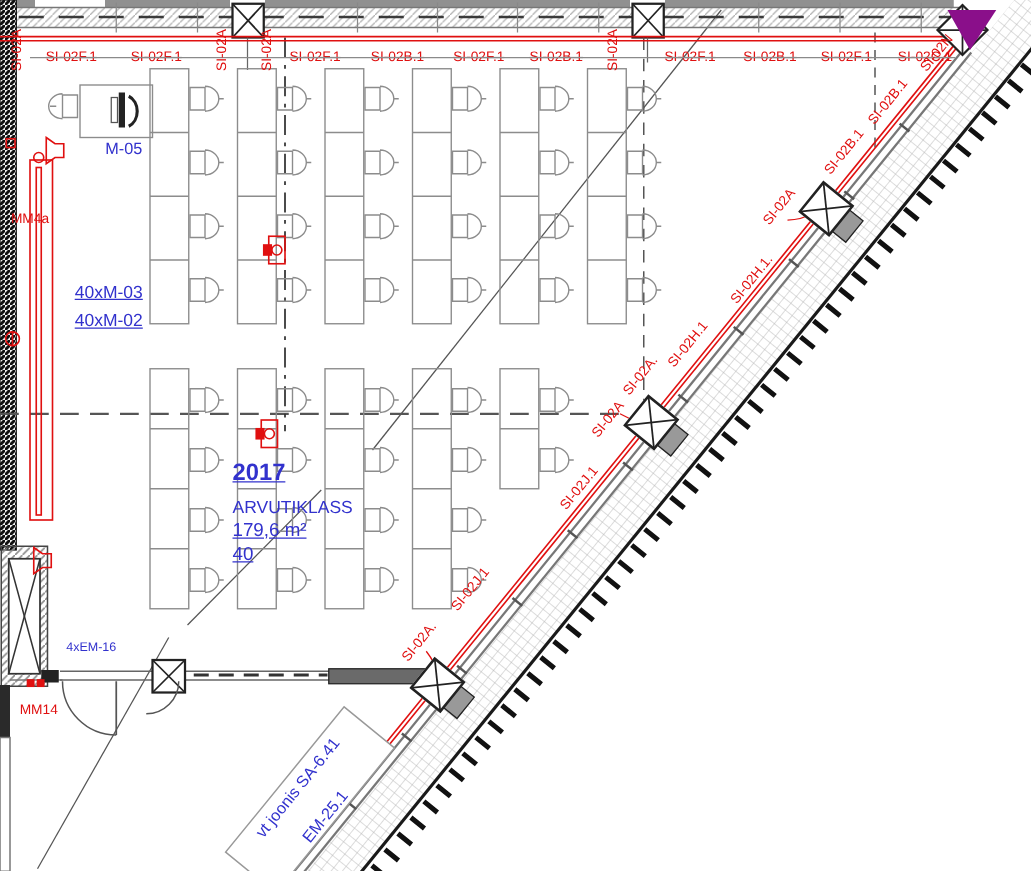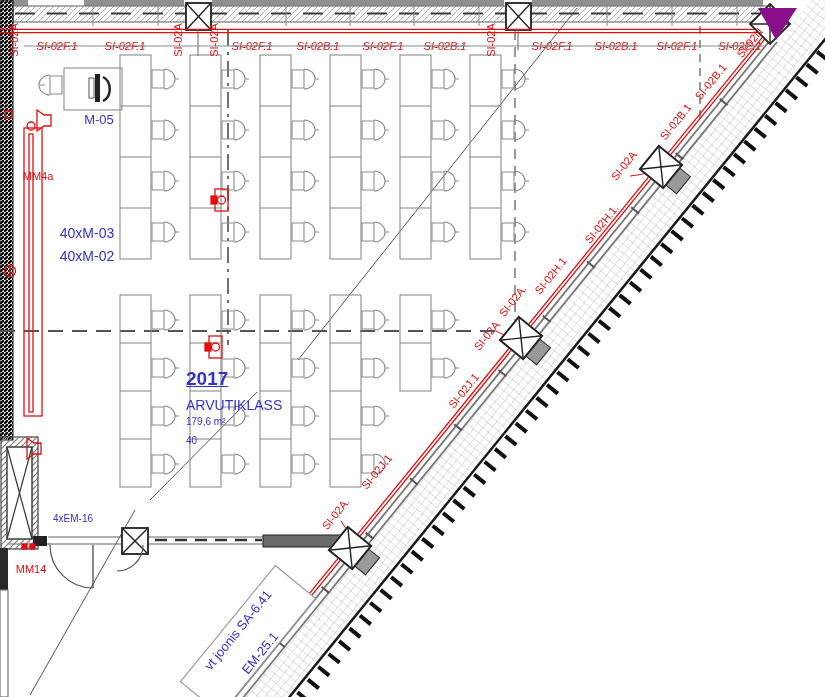--- a/index.html
+++ b/index.html
@@ -2,28 +2,28 @@
 <html><head>
 <meta charset="utf-8">
 <style>
   html,body{margin:0;padding:0;background:#fff;}
   #plan{position:relative;width:825px;height:697px;background:#fff;overflow:hidden;
         font-family:"Liberation Sans",sans-serif;}
   #plan svg{position:absolute;left:0;top:0;}
   .lab{position:absolute;white-space:nowrap;line-height:1;transform:translate(-50%,-50%);}
   .red{color:#e01010;font-size:11px;}
   .blue{color:#3232cd;}
-  .strike{text-decoration:line-through;text-decoration-color:#8a8a8a;text-decoration-thickness:1px;font-style:italic;}
+  .strike{text-decoration:line-through;text-decoration-color:#8a8a8a;text-decoration-thickness:1px;}
   .rot90{transform:translate(-50%,-50%) rotate(-90deg);}
   .rotD{transform:translate(-50%,-50%) rotate(-51deg);}
   .anchor{transform:none;}
   .roomnum{font-size:19px;font-weight:bold;text-decoration:underline;text-align:right;}
   .roomname{font-size:14px;}
-  .roominfo{font-size:10px;}
-  .eq{font-size:14px;font-weight:500;}
+  .roominfo{font-size:15px;text-decoration:underline;}
+  .eq{font-size:14px;font-weight:500;text-decoration:underline;}
   .m09{font-size:13px;}
   .em16{font-size:10px;}
   .note{font-size:13px;}
   .desk{fill:none;stroke:#8c8c8c;stroke-width:1.1;}
 </style>
 </head>
 <body>
 
 <div id="plan">
 <svg id="plan-svg" width="825" height="697" viewBox="0 0 825 697">
@@ -344,21 +344,21 @@
   <div class="lab red rotD" style="left:676px;top:122px">SI-02B.1</div>
   <div class="lab red rotD" style="left:624px;top:166px">SI-02A</div>
   <div class="lab red rotD" style="left:602px;top:224px">SI-02H.1.</div>
   <div class="lab red rotD" style="left:551px;top:276px">SI-02H.1</div>
   <div class="lab red rotD" style="left:513px;top:301px">SI-02A.</div>
   <div class="lab red rotD" style="left:487px;top:336px">SI-02A</div>
   <div class="lab red rotD" style="left:464px;top:391px">SI-02J.1</div>
   <div class="lab red rotD" style="left:377px;top:472px">SI-02J.1</div>
   <div class="lab red rotD" style="left:336px;top:514px">SI-02A.</div>
 
-  <div class="lab red" style="left:38px;top:176px">MM4a</div>
+  <div class="lab red" style="left:24px;top:176px">MM4a</div>
   <div class="lab red" style="left:31px;top:569px">MM14</div>
 
   <div class="lab blue m09" style="left:99px;top:119px">M-05</div>
   <div class="lab blue eq" style="left:87px;top:233px">40xM-03</div>
   <div class="lab blue eq" style="left:87px;top:256px">40xM-02</div>
   <div class="lab blue em16" style="left:73px;top:519px">4xEM-16</div>
 
   <div class="lab blue roomnum anchor" style="left:186px;top:369px">2017</div>
   <div class="lab blue roomname anchor" style="left:186px;top:398px">ARVUTIKLASS</div>
   <div class="lab blue roominfo anchor" style="left:186px;top:417px">179,6 m²</div>

